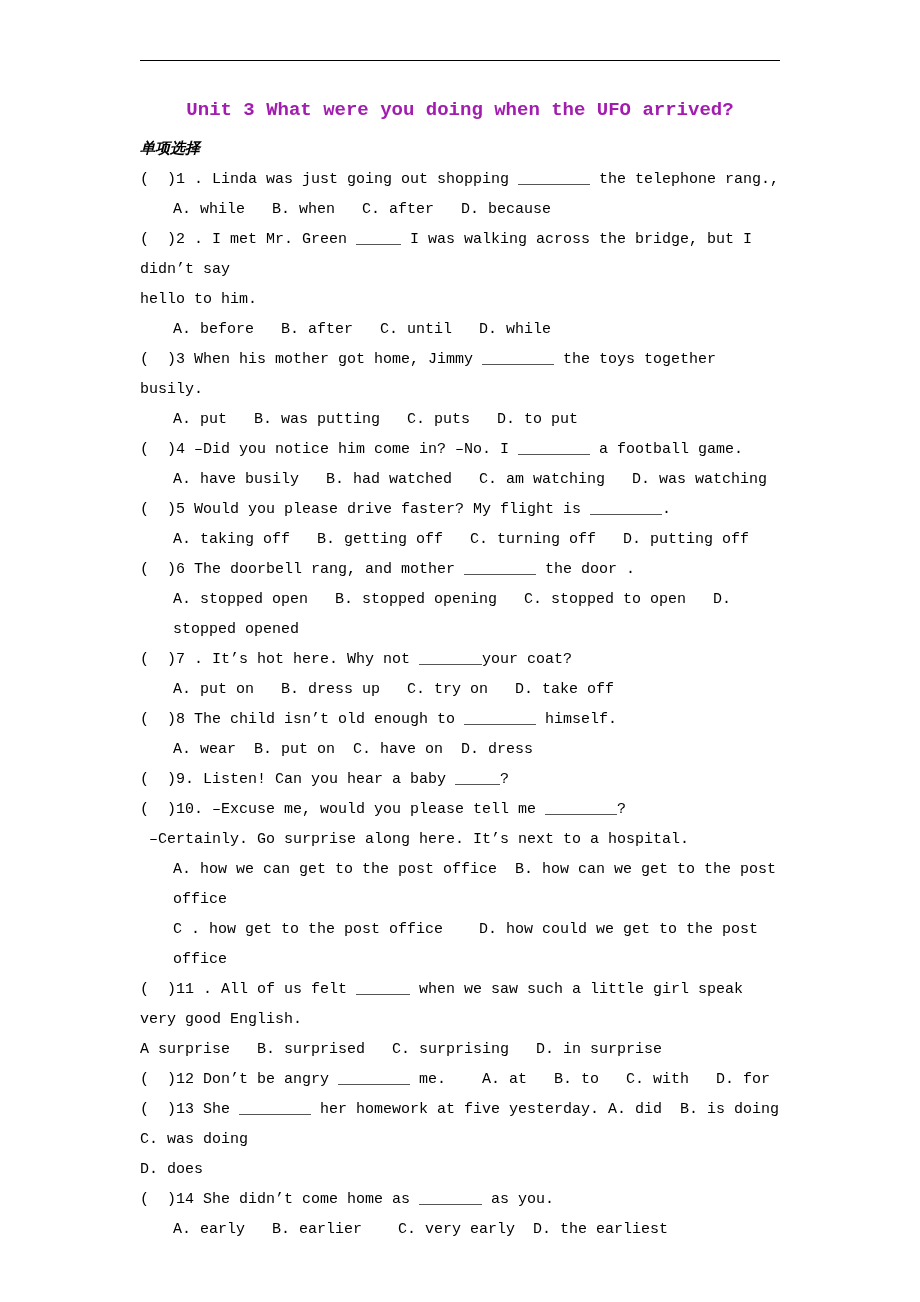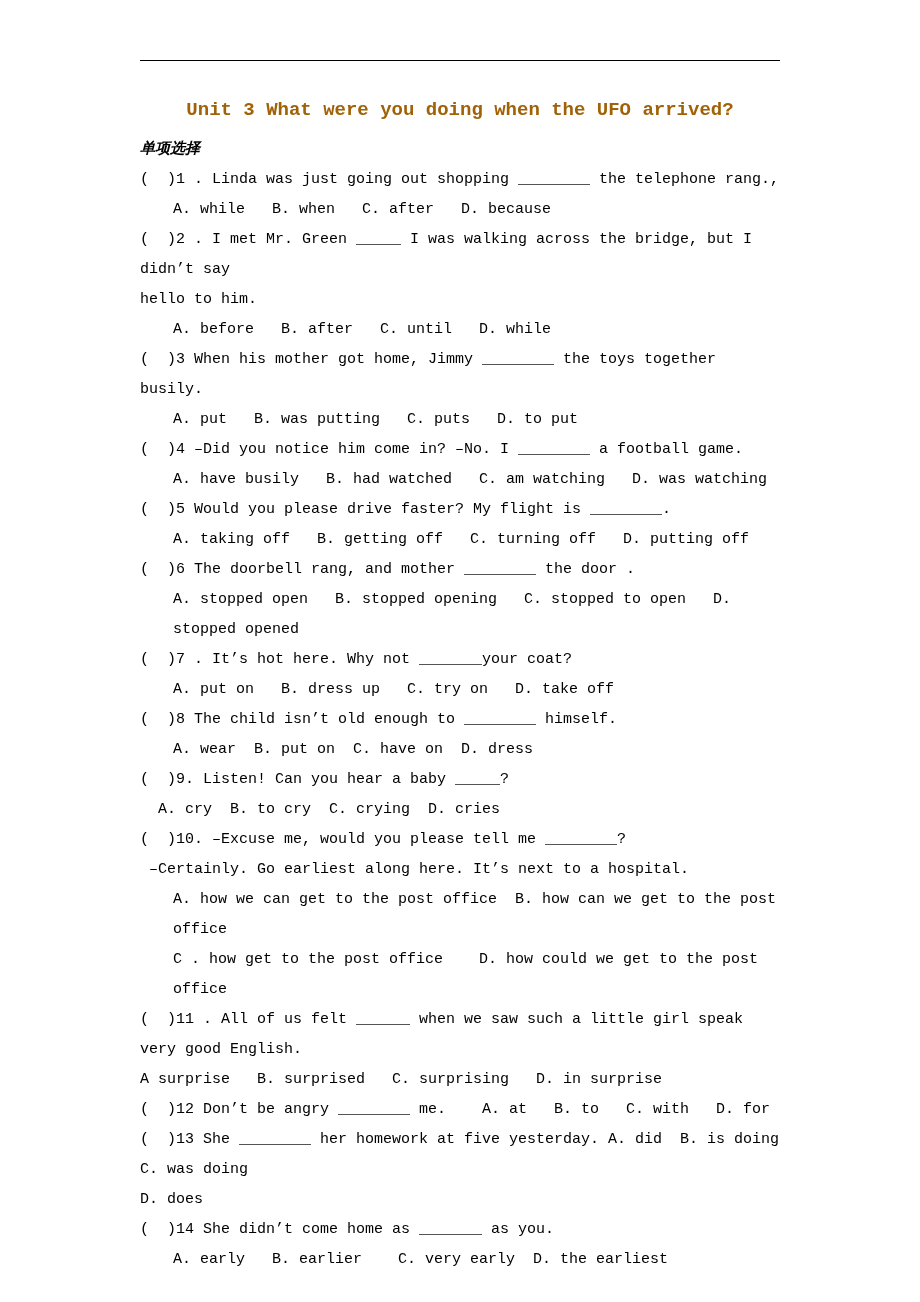--- a/index.html
+++ b/index.html
@@ -15,21 +15,21 @@
     width: 780px;
     margin: 0 auto;
     padding: 60px 70px 40px 70px;
     box-sizing: border-box;
   }
   .top-rule {
     border-top: 1.5px solid #000;
     margin-bottom: 30px;
   }
   .title {
-    color: #a16207;
+    color: #a21caf;
     font-weight: bold;
     font-size: 19px;
     text-align: center;
     font-family: "Courier New", "SimSun", monospace;
     margin-bottom: 6px;
   }
   .subtitle {
     text-align: center;
     font-weight: bold;
     font-size: 15px;
@@ -74,23 +74,22 @@
       <div class="opt ind">A. have busily   B. had watched   C. am watching   D. was watching</div>
       <div class="q">(  )5 Would you please drive faster? My flight is ________.</div>
       <div class="opt ind">A. taking off   B. getting off   C. turning off   D. putting off</div>
       <div class="q">(  )6 The doorbell rang, and mother ________ the door .</div>
       <div class="opt ind">A. stopped open   B. stopped opening   C. stopped to open   D. stopped opened</div>
       <div class="q">(  )7 . It’s hot here. Why not _______your coat?</div>
       <div class="opt ind">A. put on   B. dress up   C. try on   D. take off</div>
       <div class="q">(  )8 The child isn’t old enough to ________ himself.</div>
       <div class="opt ind">A. wear  B. put on  C. have on  D. dress</div>
       <div class="q">(  )9. Listen! Can you hear a baby _____?</div>
-      <div class="opt ind1">A. cry  B. to cry  C. crying  D. cries</div>
       <div class="q">(  )10. –Excuse me, would you please tell me ________?</div>
-      <div class="q"> –Certainly. Go earliest along here. It’s next to a hospital.</div>
+      <div class="q"> –Certainly. Go surprise along here. It’s next to a hospital.</div>
       <div class="opt ind">A. how we can get to the post office  B. how can we get to the post office</div>
       <div class="opt ind">C . how get to the post office    D. how could we get to the post office</div>
       <div class="q">(  )11 . All of us felt ______ when we saw such a little girl speak very good English.</div>
       <div class="q">A surprise   B. surprised   C. surprising   D. in surprise</div>
       <div class="q">(  )12 Don’t be angry ________ me.    A. at   B. to   C. with   D. for</div>
       <div class="q">(  )13 She ________ her homework at five yesterday. A. did  B. is doing  C. was doing</div>
       <div class="q">D. does</div>
       <div class="q">(  )14 She didn’t come home as _______ as you.</div>
       <div class="opt ind">A. early   B. earlier    C. very early  D. the earliest</div>
     </div>

